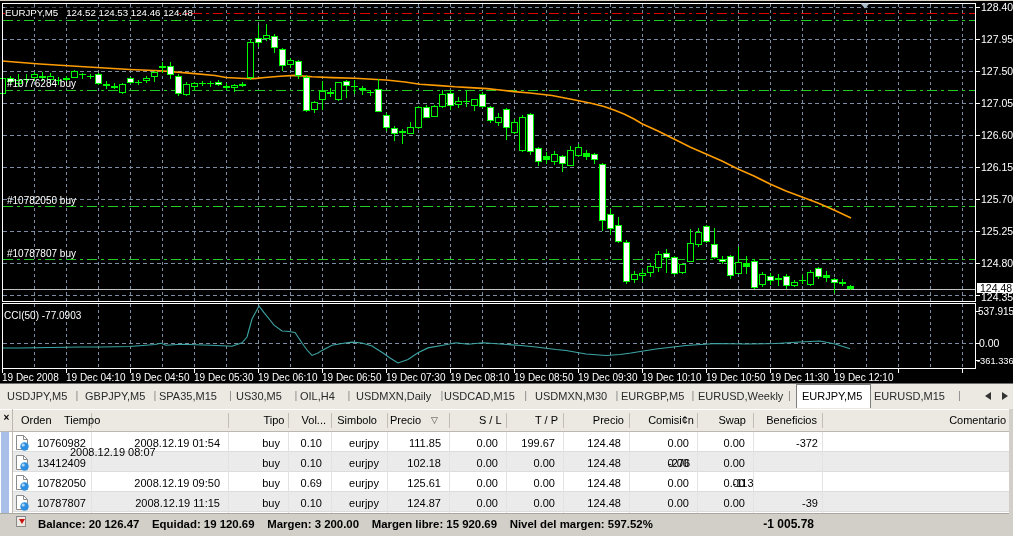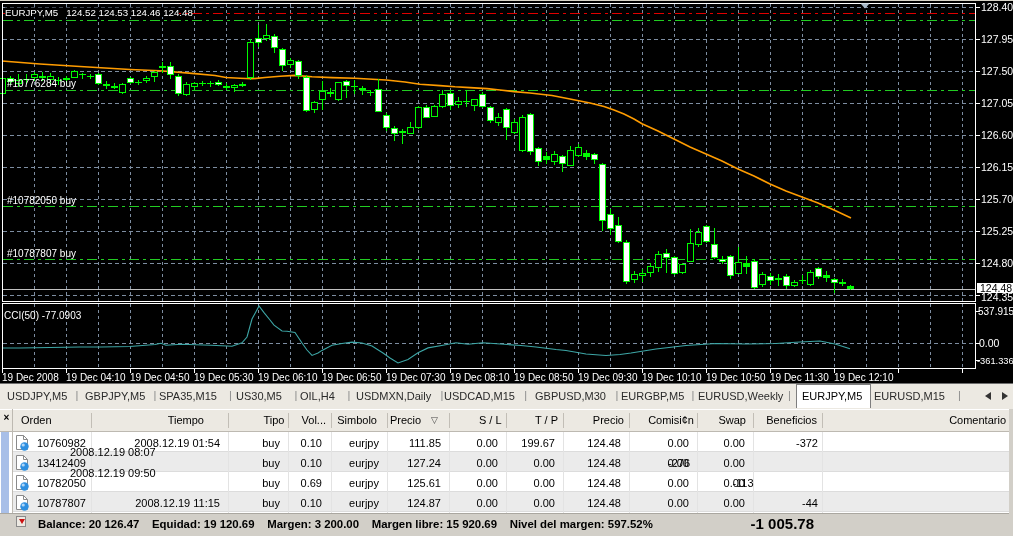--- a/index.html
+++ b/index.html
@@ -280,21 +280,21 @@
 </svg>
 <div id="term">
 <div class="abs" style="left:0;top:0;width:1013px;height:1px;background:#6d6d6d"></div>
 <div class="tab" style="left:7px">USDJPY,M5</div>
 <div class="tab" style="left:85px">GBPJPY,M5</div>
 <div class="tab" style="left:159px">SPA35,M15</div>
 <div class="tab" style="left:236px">US30,M5</div>
 <div class="tab" style="left:300px">OIL,H4</div>
 <div class="tab" style="left:356px">USDMXN,Daily</div>
 <div class="tab" style="left:444px">USDCAD,M15</div>
-<div class="tab" style="left:535px">GBPUSD,M30</div>
+<div class="tab" style="left:535px">USDMXN,M30</div>
 <div class="tab" style="left:621px">EURGBP,M5</div>
 <div class="tab" style="left:698px">EURUSD,Weekly</div>
 <div class="tsep" style="left:75.5px">|</div>
 <div class="tsep" style="left:153.6px">|</div>
 <div class="tsep" style="left:229.1px">|</div>
 <div class="tsep" style="left:294.6px">|</div>
 <div class="tsep" style="left:347.4px">|</div>
 <div class="tsep" style="left:440.6px">|</div>
 <div class="tsep" style="left:524.3px">|</div>
 <div class="tsep" style="left:615.4px">|</div>
@@ -316,21 +316,21 @@
 <div class="abs" style="left:386.6px;top:413px;width:1px;height:15px;background:#c2beb6"></div>
 <div class="abs" style="left:448.9px;top:413px;width:1px;height:15px;background:#c2beb6"></div>
 <div class="abs" style="left:505.9px;top:413px;width:1px;height:15px;background:#c2beb6"></div>
 <div class="abs" style="left:562.9px;top:413px;width:1px;height:15px;background:#c2beb6"></div>
 <div class="abs" style="left:628.6px;top:413px;width:1px;height:15px;background:#c2beb6"></div>
 <div class="abs" style="left:697px;top:413px;width:1px;height:15px;background:#c2beb6"></div>
 <div class="abs" style="left:752.5px;top:413px;width:1px;height:15px;background:#c2beb6"></div>
 <div class="abs" style="left:822px;top:413px;width:1px;height:15px;background:#c2beb6"></div>
 <div class="abs" style="left:1009px;top:413px;width:1px;height:15px;background:#c2beb6"></div>
 <div class="hdr" style="left:21px">Orden</div>
-<div class="hdr" style="left:54px;width:150px;text-align:right;top:409px">Tiempo</div>
+<div class="hdr" style="left:64px;width:150px;text-align:left;top:409px">Tiempo</div>
 <div class="hdr" style="left:134.5px;width:150px;text-align:right;top:409px">Tipo</div>
 <div class="hdr" style="left:176px;width:150px;text-align:right;top:409px">Vol...</div>
 <div class="hdr" style="left:227px;width:150px;text-align:right;top:409px">Simbolo</div>
 <div class="hdr" style="left:390px">Precio</div>
 <div class="hdr" style="left:431px;font-size:9px;color:#444">▽</div>
 <div class="hdr" style="left:351.5px;width:150px;text-align:right;top:409px">S / L</div>
 <div class="hdr" style="left:408px;width:150px;text-align:right;top:409px">T / P</div>
 <div class="hdr" style="left:474px;width:150px;text-align:right;top:409px">Precio</div>
 <div class="hdr" style="left:544px;width:150px;text-align:right;top:409px">Comisi¢n</div>
 <div class="hdr" style="left:596px;width:150px;text-align:right;top:409px">Swap</div>
@@ -381,35 +381,35 @@
     <path d="M1.5 1.5H8.5L12.5 5.5V15.5H1.5Z" fill="#fff" stroke="#8a8a8a"></path>
     <path d="M8.5 1.5V5.5H12.5" fill="none" stroke="#8a8a8a"></path>
     <circle cx="9.5" cy="12.5" r="4.2" fill="#2e8fe0"></circle>
     <circle cx="8.2" cy="11" r="1.6" fill="#aed6f8"></circle>
   </svg>
 <div class="cell" style="left:37px;top:453px">13412409</div>
 <div class="cell" style="left:70px;width:150px;text-align:left;top:442px">2008.12.19 08:07</div>
 <div class="cell" style="left:130px;width:150px;text-align:right;top:453px">buy</div>
 <div class="cell" style="left:172px;width:150px;text-align:right;top:453px">0.10</div>
 <div class="cell" style="left:229px;width:150px;text-align:right;top:453px">eurjpy</div>
-<div class="cell" style="left:291px;width:150px;text-align:right;top:453px">127.24</div>
+<div class="cell" style="left:291px;width:150px;text-align:right;top:453px">102.18</div>
 <div class="cell" style="left:348px;width:150px;text-align:right;top:453px">0.00</div>
 <div class="cell" style="left:405px;width:150px;text-align:right;top:453px">0.00</div>
 <div class="cell" style="left:471px;width:150px;text-align:right;top:453px">124.48</div>
 <div class="cell" style="left:539px;width:150px;text-align:right;top:453px">0.00</div>
 <div class="cell" style="left:595px;width:150px;text-align:right;top:453px">0.00</div>
 <div class="cell" style="left:668px;width:150px;text-align:left;top:453px">-276</div>
 <svg class="abs" style="left:15px;top:474px" width="16" height="18">
     <path d="M1.5 1.5H8.5L12.5 5.5V15.5H1.5Z" fill="#fff" stroke="#8a8a8a"></path>
     <path d="M8.5 1.5V5.5H12.5" fill="none" stroke="#8a8a8a"></path>
     <circle cx="9.5" cy="12.5" r="4.2" fill="#2e8fe0"></circle>
     <circle cx="8.2" cy="11" r="1.6" fill="#aed6f8"></circle>
   </svg>
 <div class="cell" style="left:37px;top:473px">10782050</div>
-<div class="cell" style="left:70px;width:150px;text-align:left;top:463px">2008.12.19 09:50</div>
+<div class="cell" style="left:70px;width:150px;text-align:right;top:473px">2008.12.19 09:50</div>
 <div class="cell" style="left:130px;width:150px;text-align:right;top:473px">buy</div>
 <div class="cell" style="left:172px;width:150px;text-align:right;top:473px">0.69</div>
 <div class="cell" style="left:229px;width:150px;text-align:right;top:473px">eurjpy</div>
 <div class="cell" style="left:291px;width:150px;text-align:right;top:473px">125.61</div>
 <div class="cell" style="left:348px;width:150px;text-align:right;top:473px">0.00</div>
 <div class="cell" style="left:405px;width:150px;text-align:right;top:473px">0.00</div>
 <div class="cell" style="left:471px;width:150px;text-align:right;top:473px">124.48</div>
 <div class="cell" style="left:539px;width:150px;text-align:right;top:473px">0.00</div>
 <div class="cell" style="left:595px;width:150px;text-align:right;top:473px">0.00</div>
 <div class="cell" style="left:668px;width:150px;text-align:center;top:473px">-113</div>
@@ -423,18 +423,18 @@
 <div class="cell" style="left:70px;width:150px;text-align:right;top:493px">2008.12.19 11:15</div>
 <div class="cell" style="left:130px;width:150px;text-align:right;top:493px">buy</div>
 <div class="cell" style="left:172px;width:150px;text-align:right;top:493px">0.10</div>
 <div class="cell" style="left:229px;width:150px;text-align:right;top:493px">eurjpy</div>
 <div class="cell" style="left:291px;width:150px;text-align:right;top:493px">124.87</div>
 <div class="cell" style="left:348px;width:150px;text-align:right;top:493px">0.00</div>
 <div class="cell" style="left:405px;width:150px;text-align:right;top:493px">0.00</div>
 <div class="cell" style="left:471px;width:150px;text-align:right;top:493px">124.48</div>
 <div class="cell" style="left:539px;width:150px;text-align:right;top:493px">0.00</div>
 <div class="cell" style="left:595px;width:150px;text-align:right;top:493px">0.00</div>
-<div class="cell" style="left:668px;width:150px;text-align:right;top:493px">-44</div>
+<div class="cell" style="left:668px;width:150px;text-align:right;top:493px">-39</div>
 <div class="abs" style="left:0;top:513px;width:1013px;height:23px;background:#d2cfc8;border-top:1px solid #aaa7a0"></div>
 <div class="abs" style="left:16px;top:516px;width:10px;height:11px;background:#ece9e2;border:1px solid #8a8a8a"></div>
 <div class="abs" style="left:19px;top:519px;width:0;height:0;border:3px solid transparent;border-top:5px solid #cc1111"></div>
 <div class="cell" style="left:38px;top:514px;font-weight:bold;font-size:11.4px">Balance: 20 126.47&nbsp;&nbsp;&nbsp; Equidad: 19 120.69&nbsp;&nbsp;&nbsp; Margen: 3 200.00&nbsp;&nbsp;&nbsp; Margen libre: 15 920.69&nbsp;&nbsp;&nbsp; Nivel del margen: 597.52%</div>
-<div class="cell" style="left:664px;width:150px;text-align:right;top:514px;font-weight:bold;font-size:15px">-1 005.78</div>
+<div class="cell" style="left:664px;width:150px;text-align:right;top:514px;font-weight:bold;font-size:12px">-1 005.78</div>
 <div class="abs" style="left:1009px;top:409px;width:4px;height:127px;background:#d2cfc8"></div>
 </body></html>

